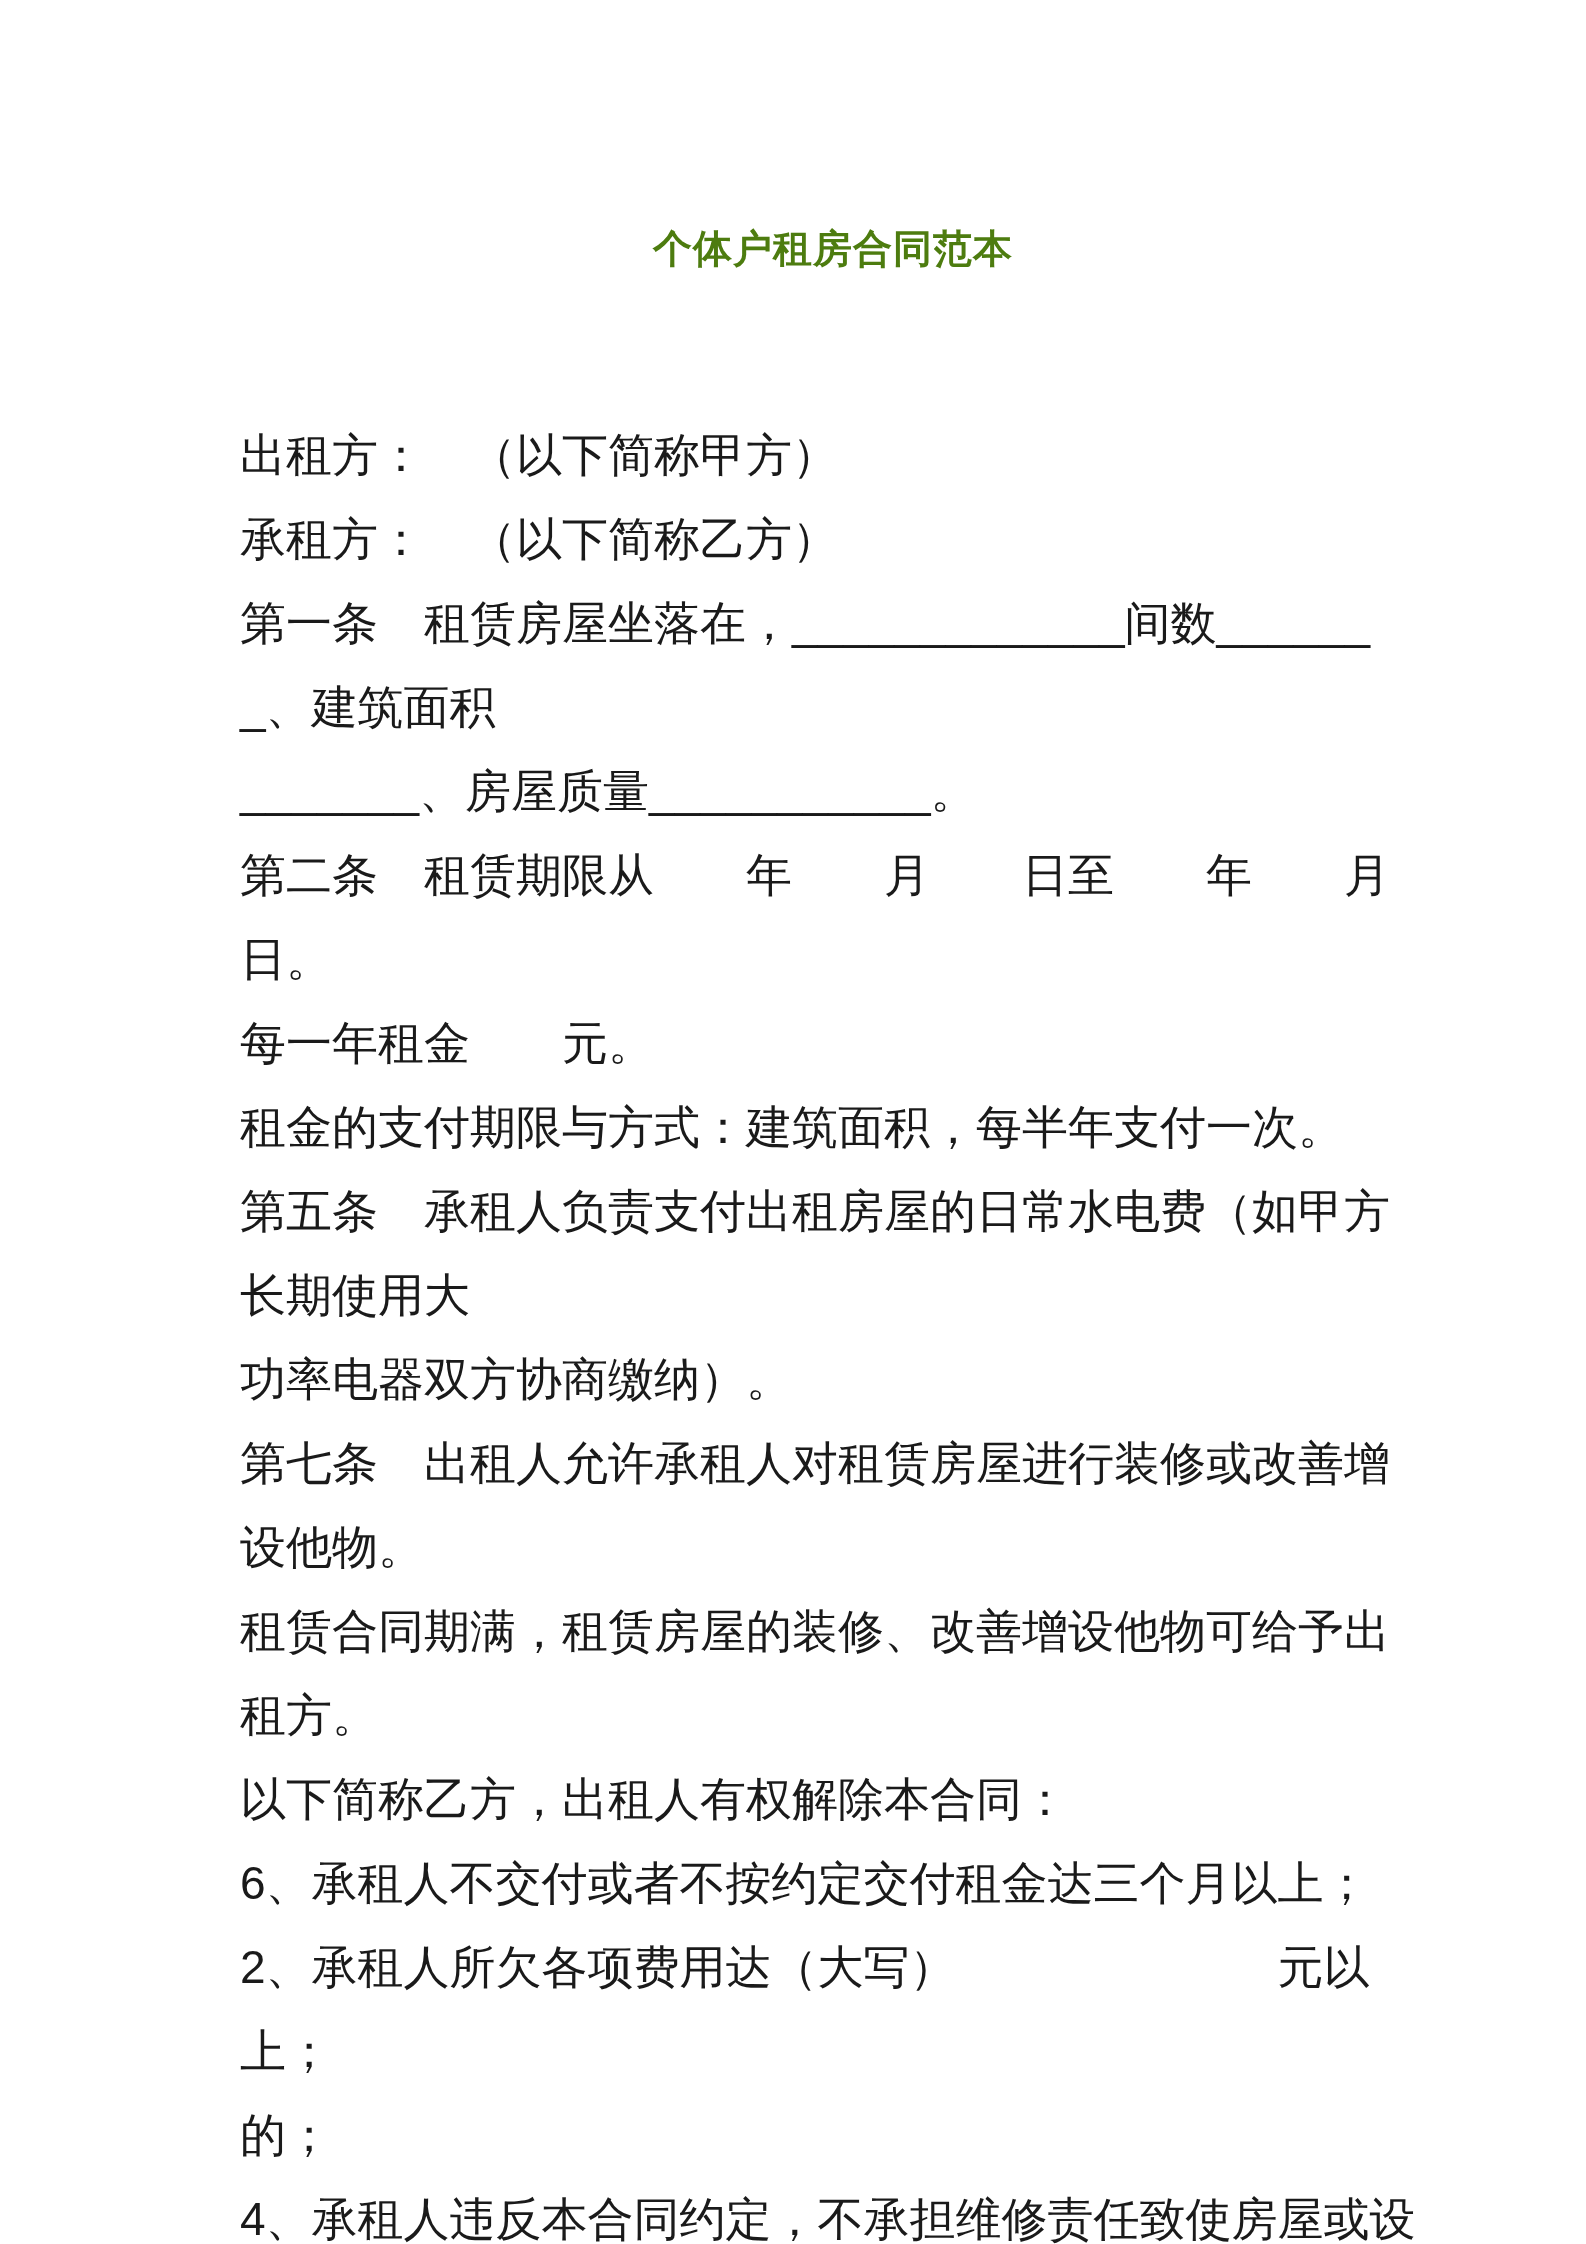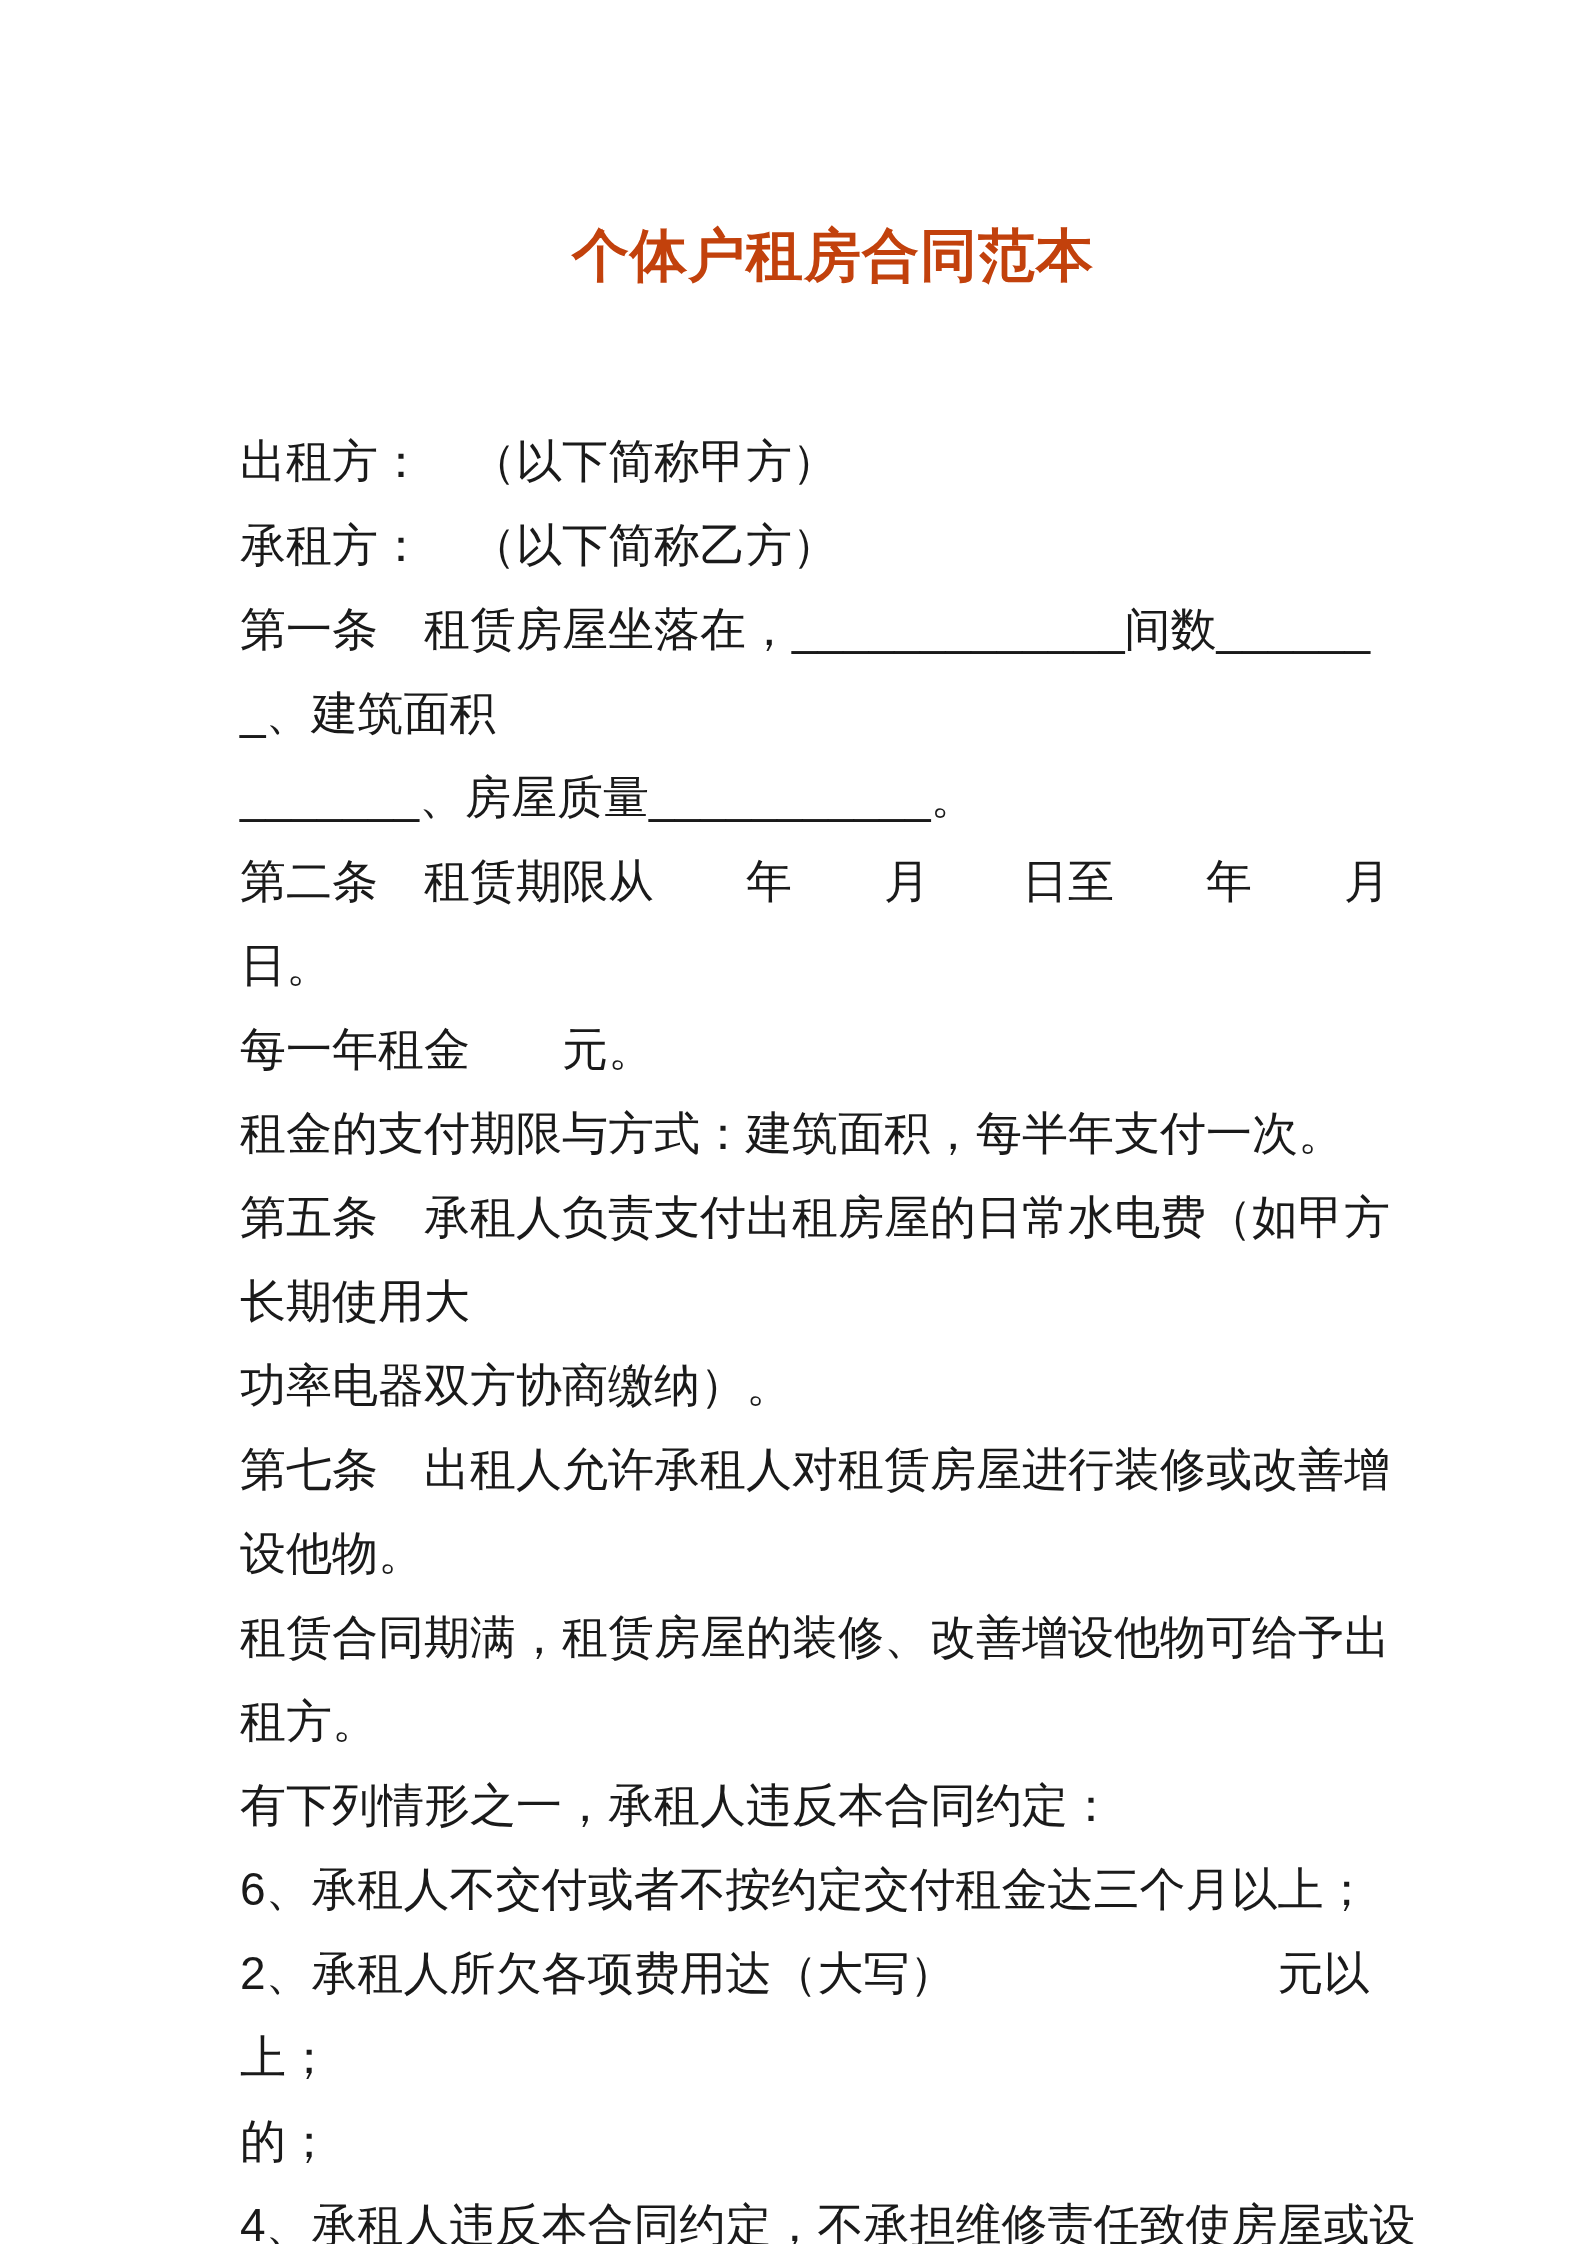--- a/index.html
+++ b/index.html
@@ -13,27 +13,27 @@
     width: 1586px;
     height: 2244px;
     box-sizing: border-box;
     background: #ffffff;
     padding: 212px 160px 0 240px;
     font-family: "Liberation Sans", sans-serif;
     color: #000000;
     overflow: hidden;
   }
   .doc-title {
-    margin: 10px 0 131px 0;
-    font-size: 57px;
+    margin: 4px 0 131px 0;
+    font-size: 39px;
     line-height: 66px;
     font-weight: 700;
     text-align: center;
     letter-spacing: 1px;
-    color: #c2410c;
+    color: #4d7c0f;
   }
   .doc-body {
     width: 100%;
   }
   .line {
     font-size: 46px;
     line-height: 84px;
     font-weight: 400;
     color: #1a1a1a;
     white-space: pre-wrap;
@@ -50,19 +50,19 @@
     <div class="line">承租方：　（以下简称乙方）</div>
     <div class="line">第一条　租赁房屋坐落在，_____________间数_______、建筑面积</div>
     <div class="line">_______、房屋质量___________。</div>
     <div class="line">第二条　租赁期限从　　年　　月　　日至　　年　　月　　日。</div>
     <div class="line">每一年租金　　元。</div>
     <div class="line">租金的支付期限与方式：建筑面积，每半年支付一次。</div>
     <div class="line">第五条　承租人负责支付出租房屋的日常水电费（如甲方长期使用大</div>
     <div class="line">功率电器双方协商缴纳）。</div>
     <div class="line">第七条　出租人允许承租人对租赁房屋进行装修或改善增设他物。</div>
     <div class="line">租赁合同期满，租赁房屋的装修、改善增设他物可给予出租方。</div>
-    <div class="line">有下列情形之一，承租人违反本合同约定：</div>
+    <div class="line">以下简称乙方，出租人有权解除本合同：</div>
     <div class="line">6、承租人不交付或者不按约定交付租金达三个月以上；</div>
     <div class="line">2、承租人所欠各项费用达（大写）　　　　　　　元以上；</div>
     <div class="line">的；</div>
     <div class="line">4、承租人违反本合同约定，不承担维修责任致使房屋或设备严重损</div>
   </div>
 </div>
 
 </body></html>

